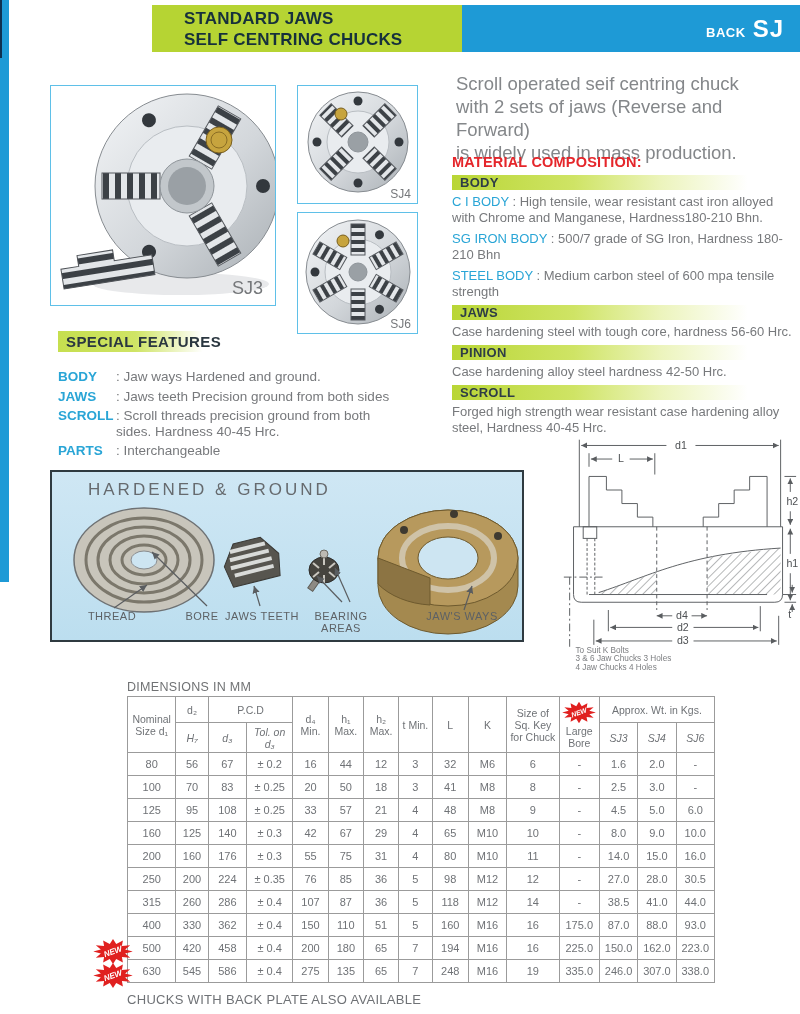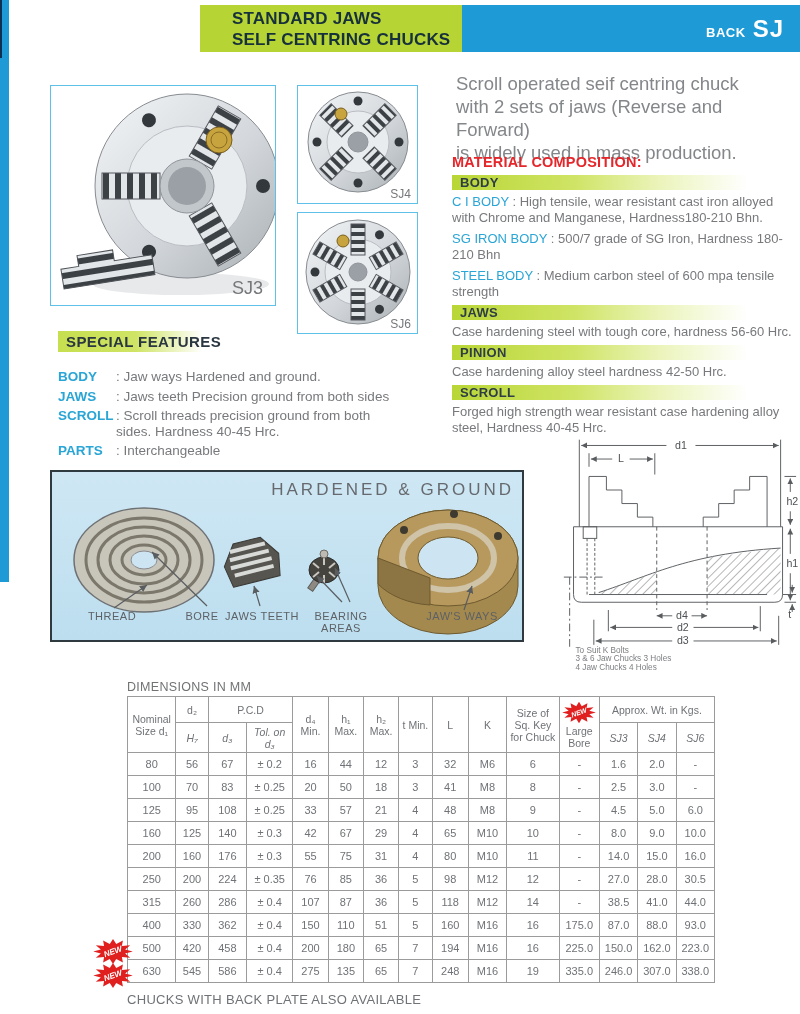--- a/index.html
+++ b/index.html
@@ -6,21 +6,21 @@
   html,body { width:800px; height:1014px; background:#ffffff; font-family:"Liberation Sans", sans-serif; position:relative; overflow:hidden; }
 
   .abs { position:absolute; }
 
   
   .stripe-blue { left:0; top:0; width:9px; height:582px; background:#1e9ad6; }
   .stripe-dark { left:0; top:0; width:2px; height:58px; background:#0e3050; }
 
   
   .hdr-green { left:152px; top:5px; width:310px; height:47px; background:#b6d433; color:#16303c;
-               font-weight:bold; font-size:17px; line-height:21px; padding:3px 0 3px 32px; letter-spacing:.2px;margin-left:48px; }
+               font-weight:bold; font-size:17px; line-height:21px; padding:3px 0 3px 32px; letter-spacing:.2px; }
   .hdr-blue  { left:462px; top:5px; width:338px; height:47px; background:#1e9ad6; color:#ffffff;
                display:flex; align-items:center; justify-content:flex-end; padding-right:16px; }
   .hdr-blue .type-prefix { font-size:13px; font-weight:bold; letter-spacing:.5px; margin-right:7px; margin-top:8px; }
   .hdr-blue .type-code   { font-size:24px; font-weight:bold; letter-spacing:1px; }
 
   
   .photo-box { border:1px solid #5fc0e8; background:#ffffff; }
   .box-sj3 { left:50px; top:85px; width:226px; height:221px; }
   .box-sj4 { left:297px; top:85px; width:121px; height:119px; }
   .box-sj6 { left:297px; top:212px; width:121px; height:122px; }
@@ -45,22 +45,22 @@
   .sf-heading { display:inline-block; font-size:15px; font-weight:bold; color:#2b3740; letter-spacing:.4px;
                 background:linear-gradient(90deg,#c6df4f 0%,#cfe465 40%,rgba(255,255,255,0) 75%);
                 padding:2px 30px 2px 8px; margin-bottom:17px; }
   .sf-item { display:flex; font-size:13.5px; line-height:15.5px; margin-bottom:4px; }
   .sf-item .sf-label { width:58px; flex:none; color:#29a5d6; font-weight:bold; }
   .sf-item .sf-text { color:#77797c; width:310px; }
 
   
   .hg-panel { left:50px; top:470px; width:474px; height:172px; border:2px solid #2f3a40;
               background:linear-gradient(180deg,#cfe7f4 0%,#bcdeef 100%); }
-  .hg-title { position:absolute; left:0; right:8px; top:8px; text-align:right; color:#666a6e;
-              font-size:17px; letter-spacing:3px; }
+  .hg-title { position:absolute; left:0; right:8px; top:8px; text-align:left; color:#666a6e;
+              font-size:17px; letter-spacing:3px;padding-left:36px; }
   .hg-label { position:absolute; color:#5d6165; font-size:11px; letter-spacing:.5px; text-align:center; }
 
   
   .tech { left:556px; top:430px; width:246px; height:240px; }
 
   
   .dims-title { left:127px; top:680px; font-size:12.5px; color:#707274; letter-spacing:.3px; }
   .table-wrap { left:127px; top:696px; width:588px; }
   table.dims { border-collapse:collapse; table-layout:fixed; width:588px; }
   table.dims th, table.dims td { border:1px solid #9b9b9b; color:#6f7276; text-align:center; vertical-align:middle;

